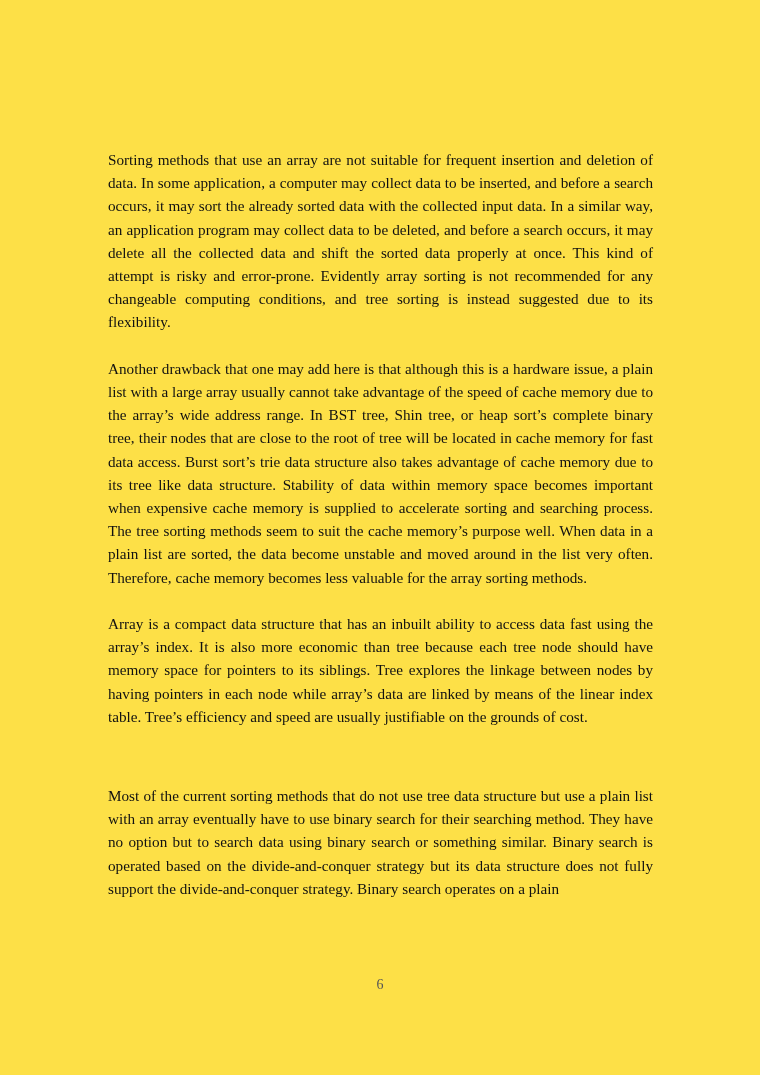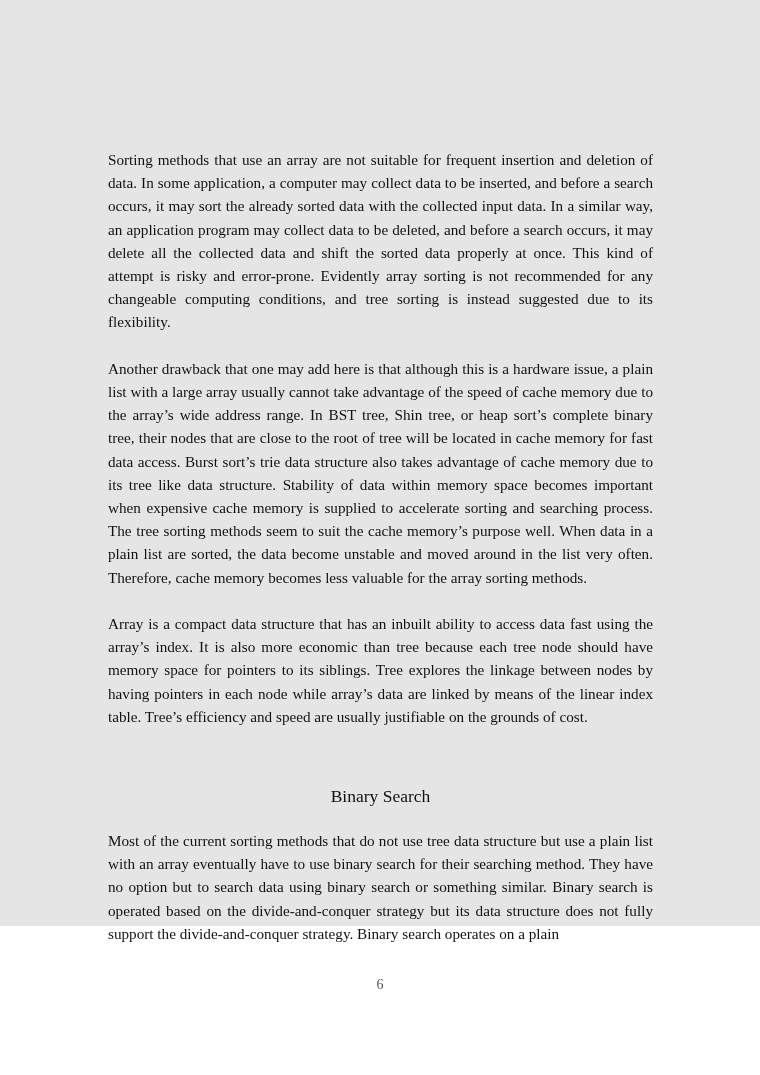--- a/index.html
+++ b/index.html
@@ -1,17 +1,17 @@
 <!DOCTYPE html>
 <html><head>
   <meta charset="utf-8">
   <style>
     html, body { margin: 0; padding: 0; background: #ffffff; }
     body { width: 760px; height: 1075px; position: relative; overflow: hidden; }
-    .page { position: absolute; left: 0; top: 0; width: 760px; height: 926px; background: #e5e5e5; }
+    .page { position: absolute; left: 0; top: 0; width: 760px; height: 1075px; background: #fde047; }
     .content {
       position: absolute; left: 108px; top: 148px; width: 545px;
       font-family: "Liberation Serif", serif; font-size: 15.2px; line-height: 23.2px;
       color: #111; text-align: justify;
     }
     .para { margin: 0 0 23.2px 0; text-align: justify; }
     .para.p3 { margin-bottom: 56px; }
     .heading {
       text-align: center; font-family: "Liberation Serif", serif;
       font-size: 17.5px; line-height: 24px; margin: 0 0 21px 0; color: #111; font-weight: normal;
@@ -22,17 +22,16 @@
     }
   </style>
 </head>
 <body>
 
 <div class="page">
   <div class="content">
     <p class="para p1">Sorting methods that use an array are not suitable for frequent insertion and deletion of data. In some application, a computer may collect data to be inserted, and before a search occurs, it may sort the already sorted data with the collected input data. In a similar way, an application program may collect data to be deleted, and before a search occurs, it may delete all the collected data and shift the sorted data properly at once. This kind of attempt is risky and error-prone. Evidently array sorting is not recommended for any changeable computing conditions, and tree sorting is instead suggested due to its flexibility.</p>
     <p class="para p2">Another drawback that one may add here is that although this is a hardware issue, a plain list with a large array usually cannot take advantage of the speed of cache memory due to the array’s wide address range. In BST tree, Shin tree, or heap sort’s complete binary tree, their nodes that are close to the root of tree will be located in cache memory for fast data access. Burst sort’s trie data structure also takes advantage of cache memory due to its tree like data structure. Stability of data within memory space becomes important when expensive cache memory is supplied to accelerate sorting and searching process. The tree sorting methods seem to suit the cache memory’s purpose well. When data in a plain list are sorted, the data become unstable and moved around in the list very often. Therefore, cache memory becomes less valuable for the array sorting methods.</p>
     <p class="para p3">Array is a compact data structure that has an inbuilt ability to access data fast using the array’s index. It is also more economic than tree because each tree node should have memory space for pointers to its siblings. Tree explores the linkage between nodes by having pointers in each node while array’s data are linked by means of the linear index table. Tree’s efficiency and speed are usually justifiable on the grounds of cost.</p>
-    <h2 class="heading">Binary Search</h2>
     <p class="para p4">Most of the current sorting methods that do not use tree data structure but use a plain list with an array eventually have to use binary search for their searching method. They have no option but to search data using binary search or something similar. Binary search is operated based on the divide-and-conquer strategy but its data structure does not fully support the divide-and-conquer strategy. Binary search operates on a plain</p>
   </div>
   <div class="page-number">6</div>
 </div>
 
 </body></html>

